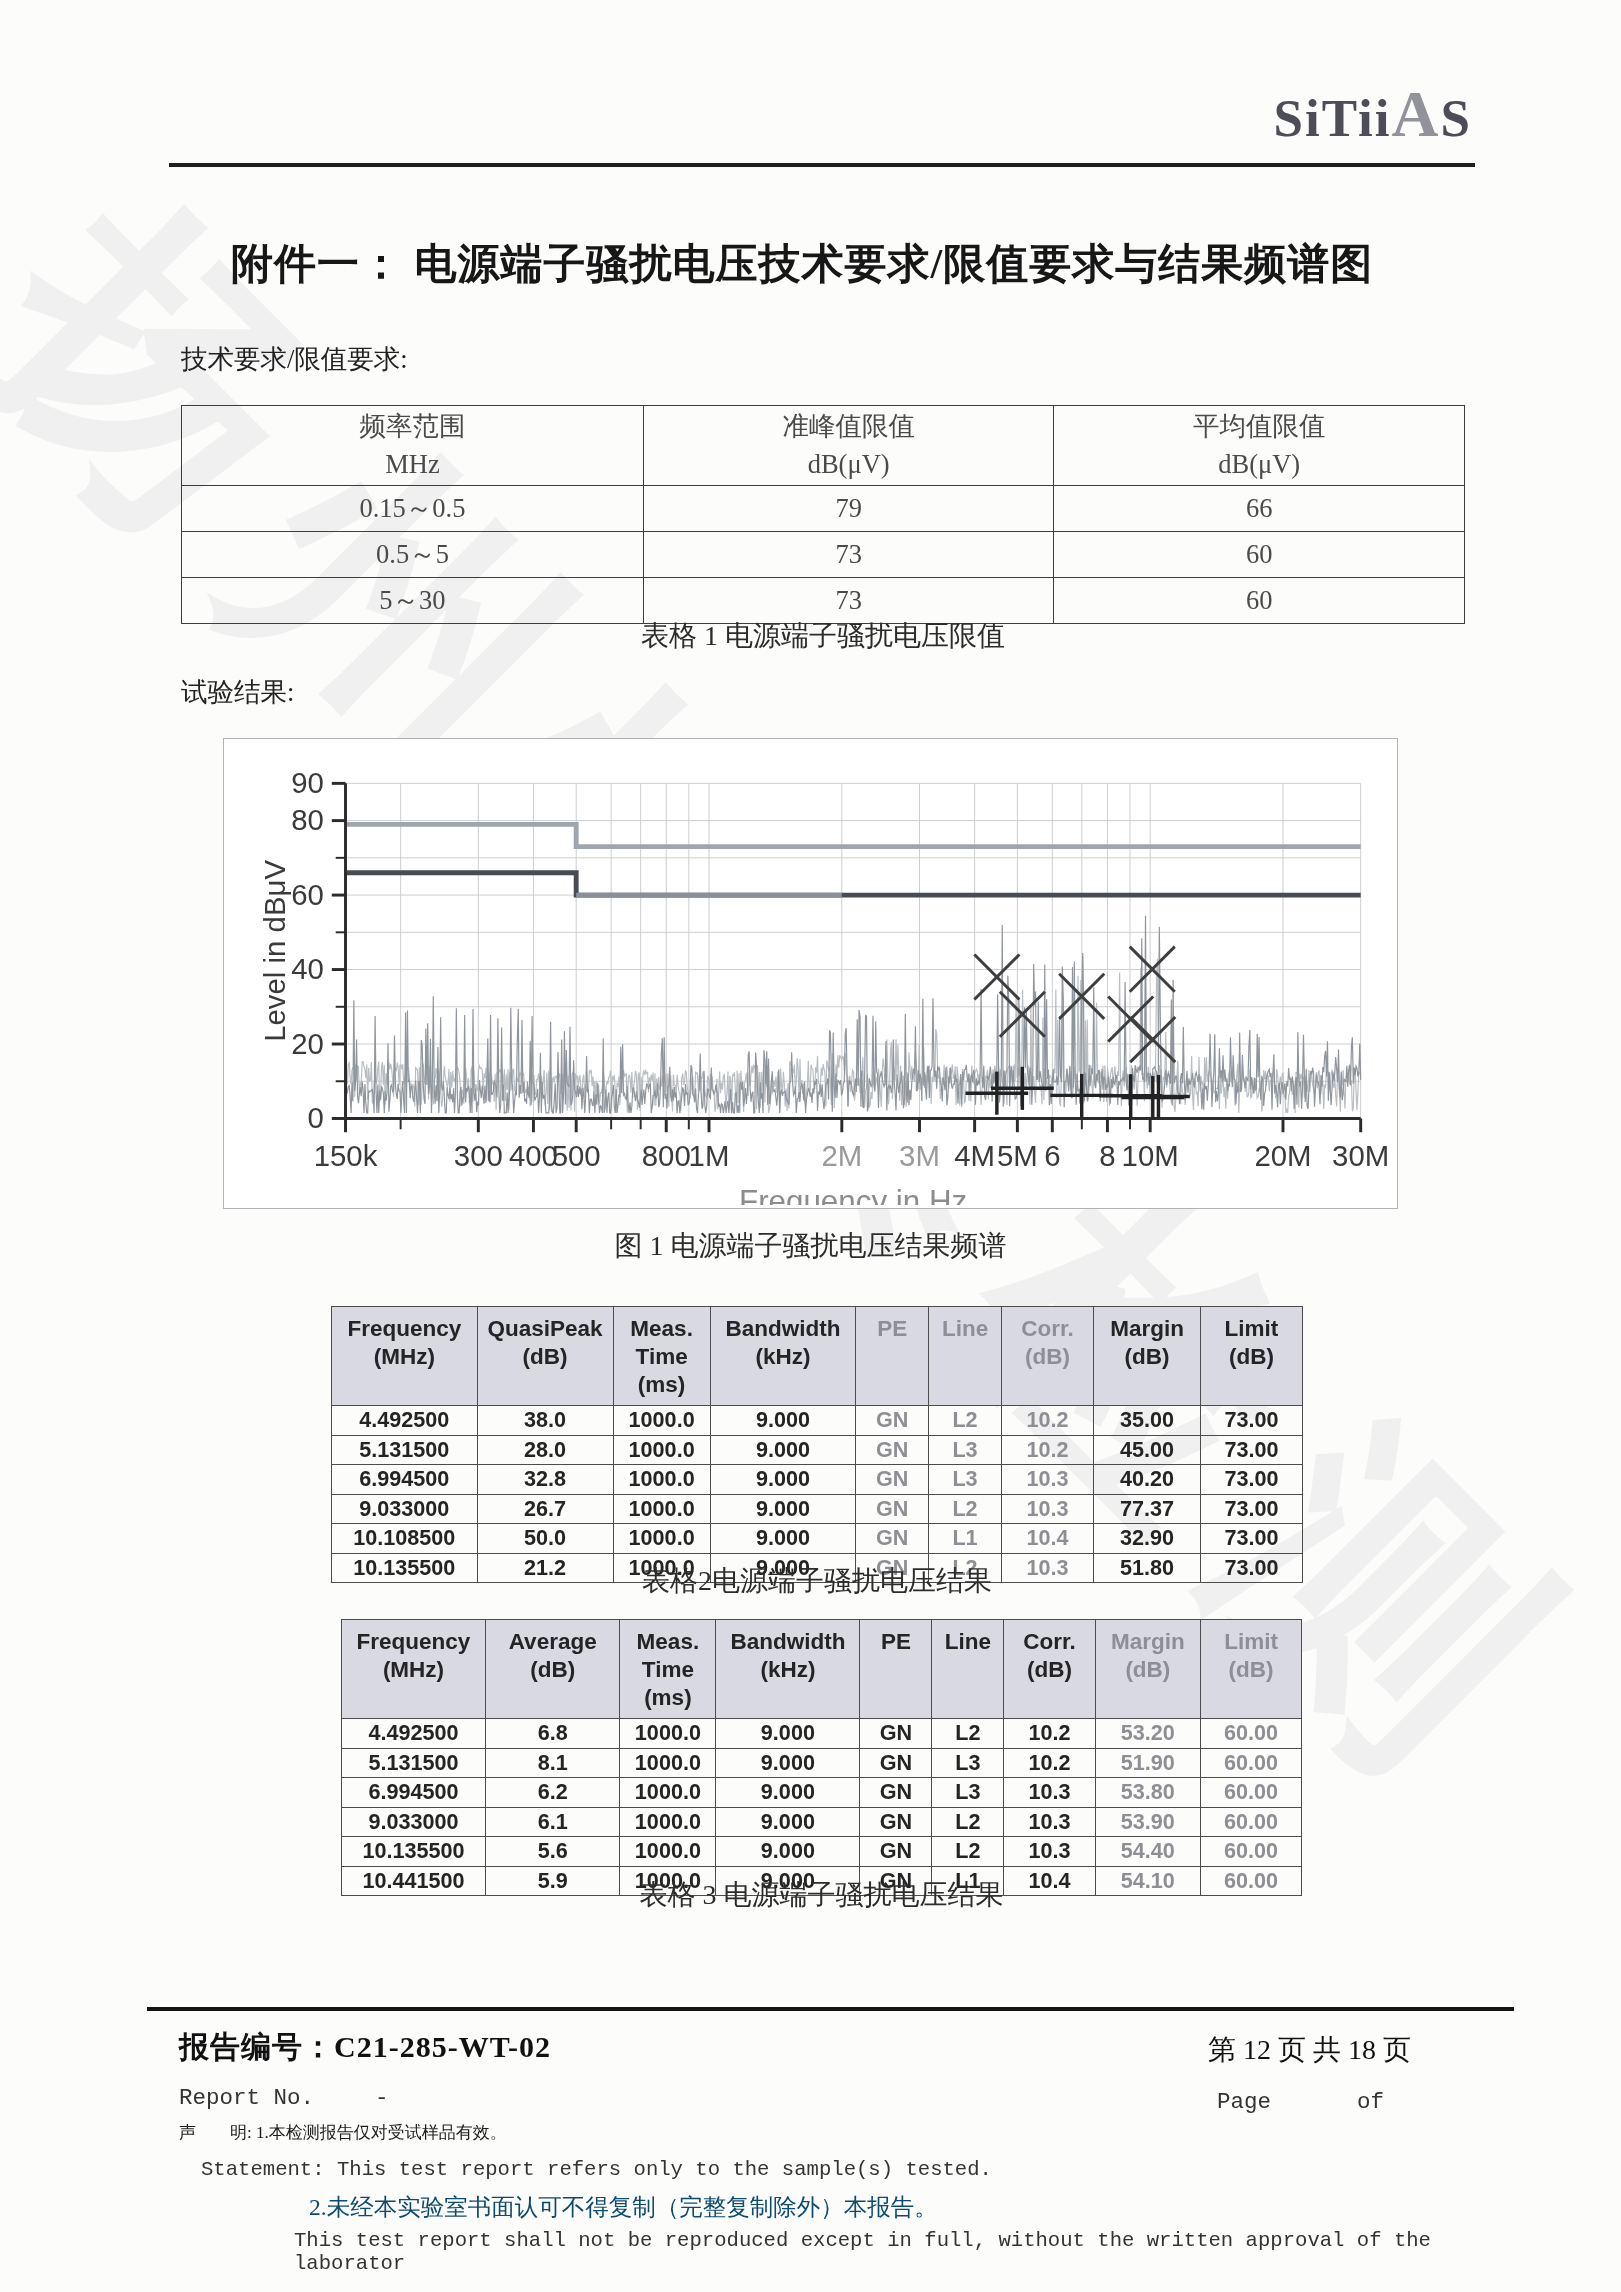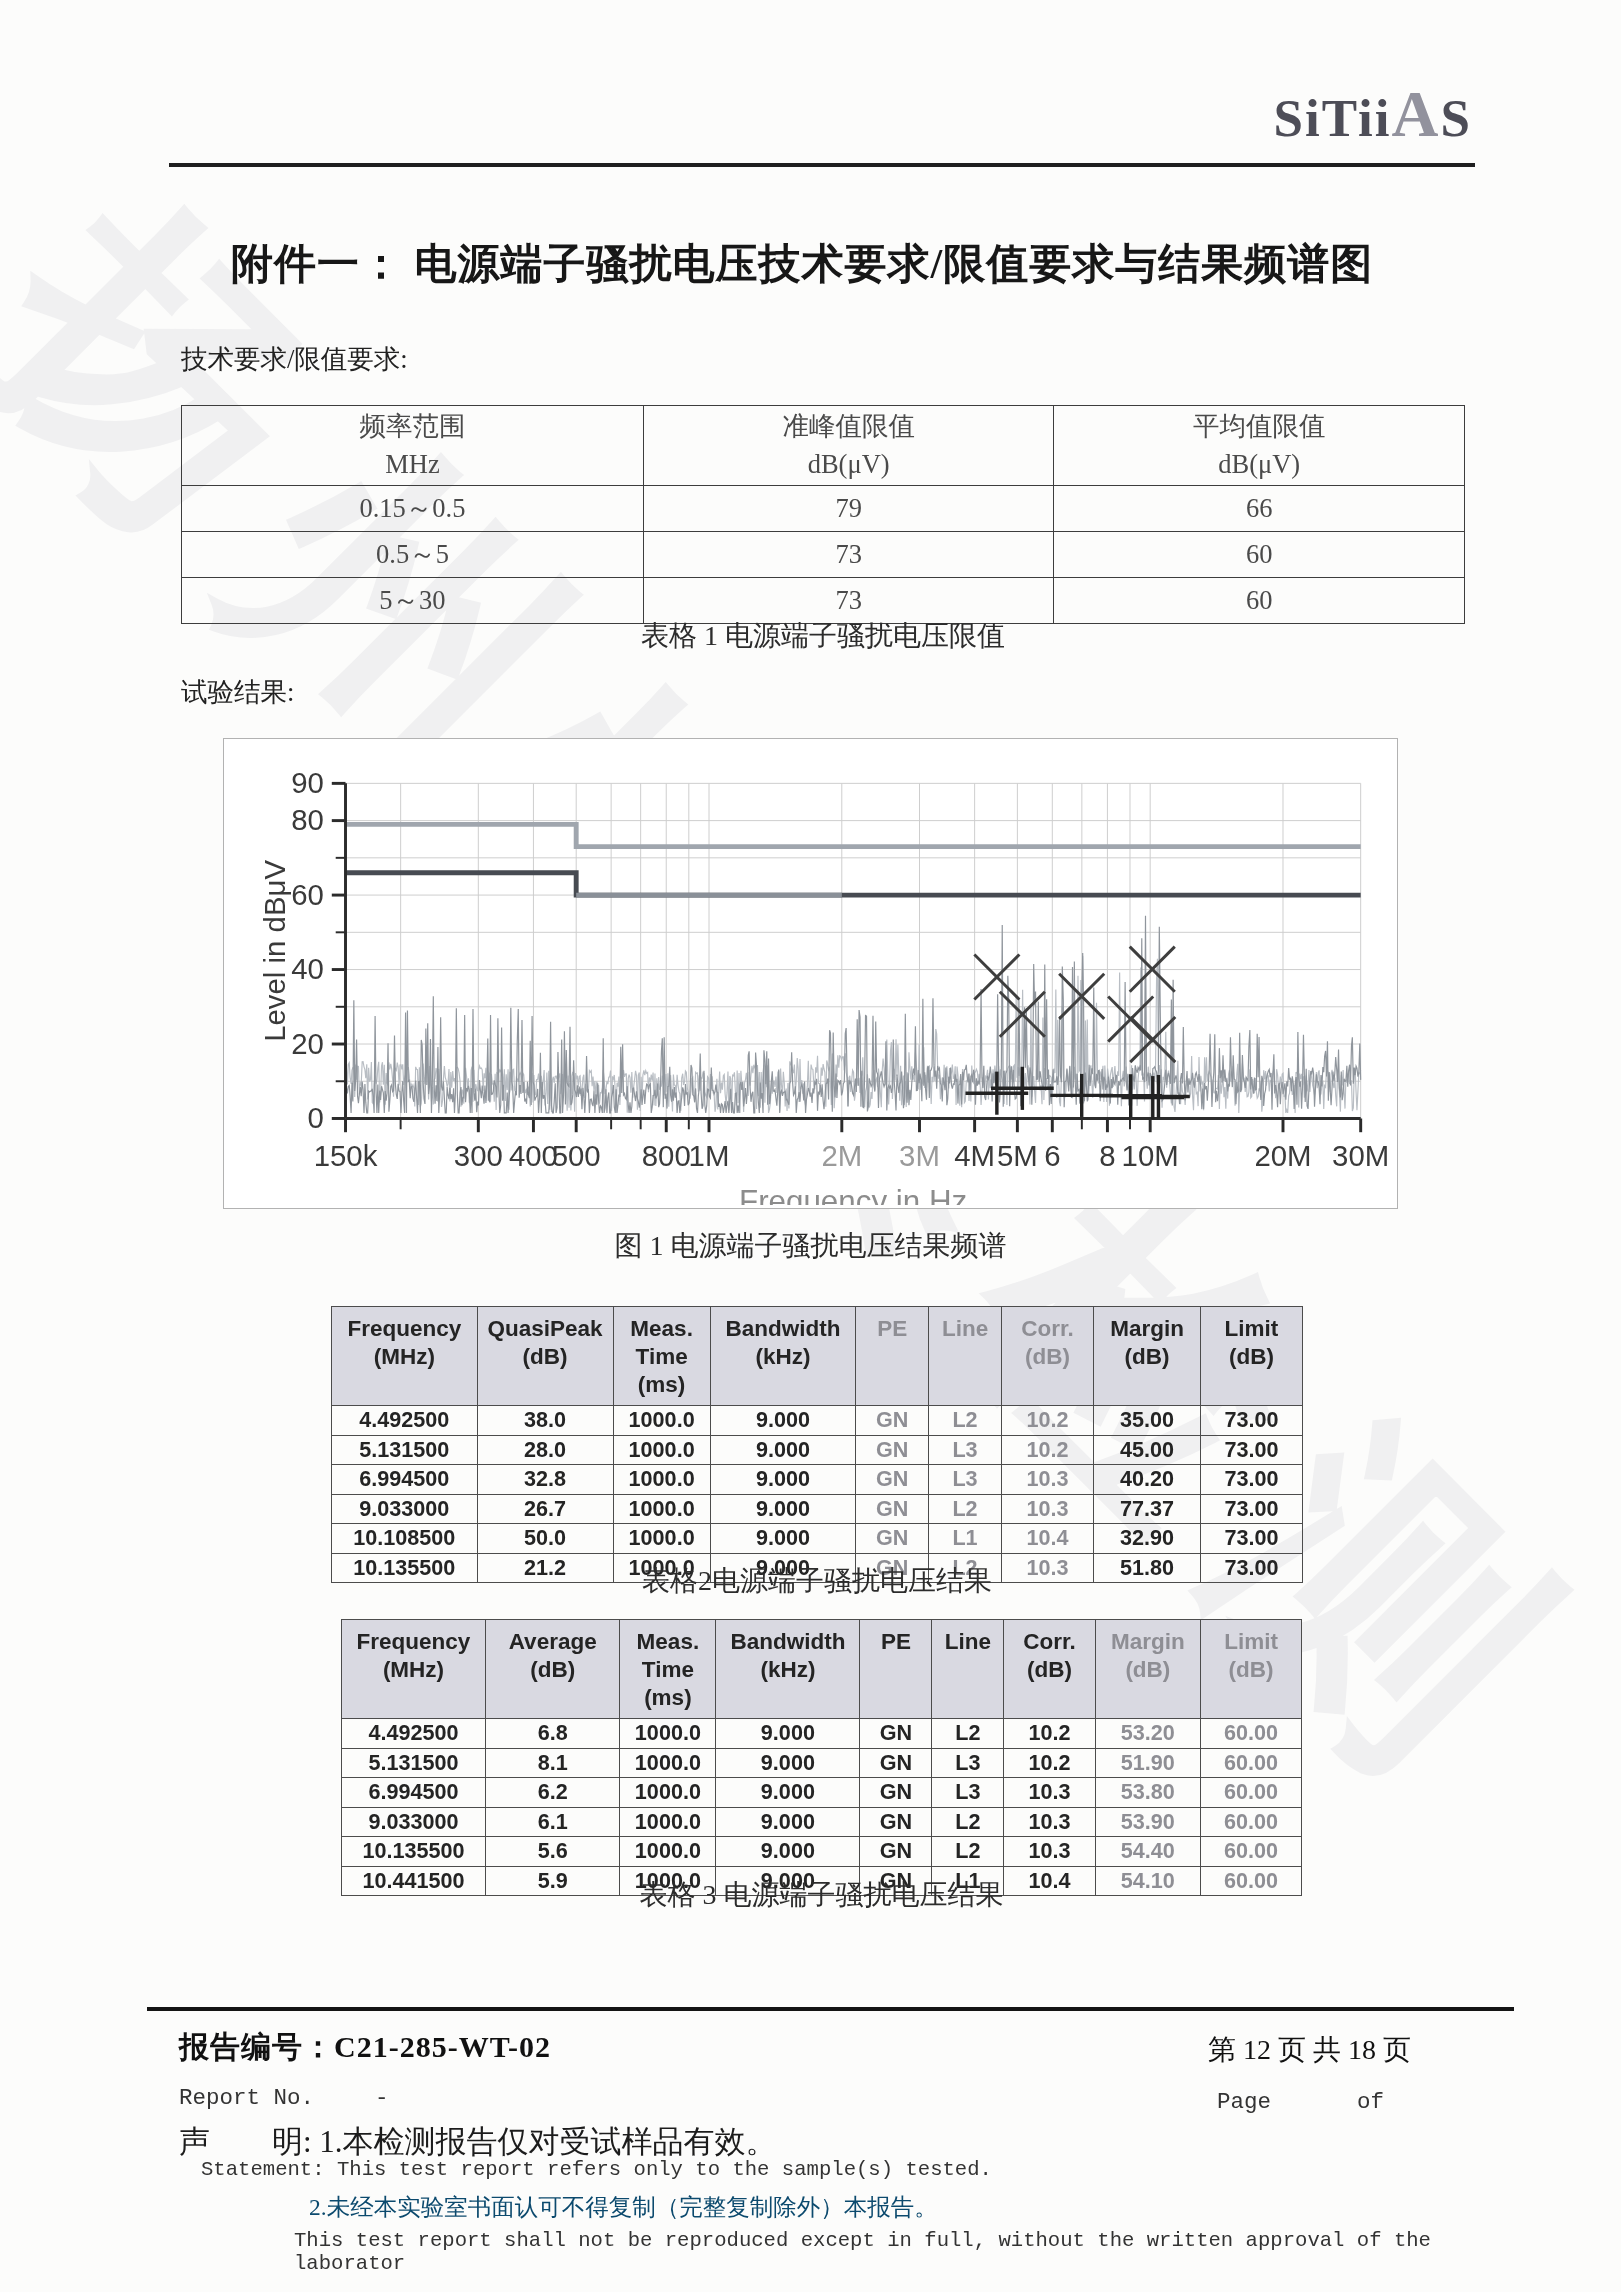--- a/index.html
+++ b/index.html
@@ -52,21 +52,21 @@
   
   .footer{left:147px;top:2007px;width:1367px;height:265px;border-top:4.9px solid #141414;}
   .footer>div{position:absolute;}
   .rpt-line{left:32px;top:15.7px;font-size:30px;font-weight:700;color:#111;letter-spacing:1px;}
   .page-cn{left:1061px;top:19.6px;font-size:28px;color:#111;}
   .mono{font-family:"Liberation Mono",monospace;color:#333;}
   .rpt-en{left:32px;top:74px;font-size:22.5px;}
   .rpt-en .dash{margin-left:61px;}
   .page-en{left:1070px;top:78px;font-size:22.5px;}
   .page-en .of{margin-left:86px;}
-  .stmt-cn-1{left:32px;top:110px;font-size:31px;color:#1c1c1c;}
+  .stmt-cn-1{left:32px;top:110px;font-size:17px;color:#1c1c1c;}
   .stmt-en-1{left:54px;top:147px;font-size:20.6px;}
   .stmt-cn-2{left:162px;top:180px;font-size:23.5px;color:#0c4a6e;}
   .stmt-en-2{left:147px;top:218px;font-size:20.6px;}
 </style>
 </head>
 <body>
 
 <div id="page">
   <div class="watermark">扬州恒泰检测</div>
 

